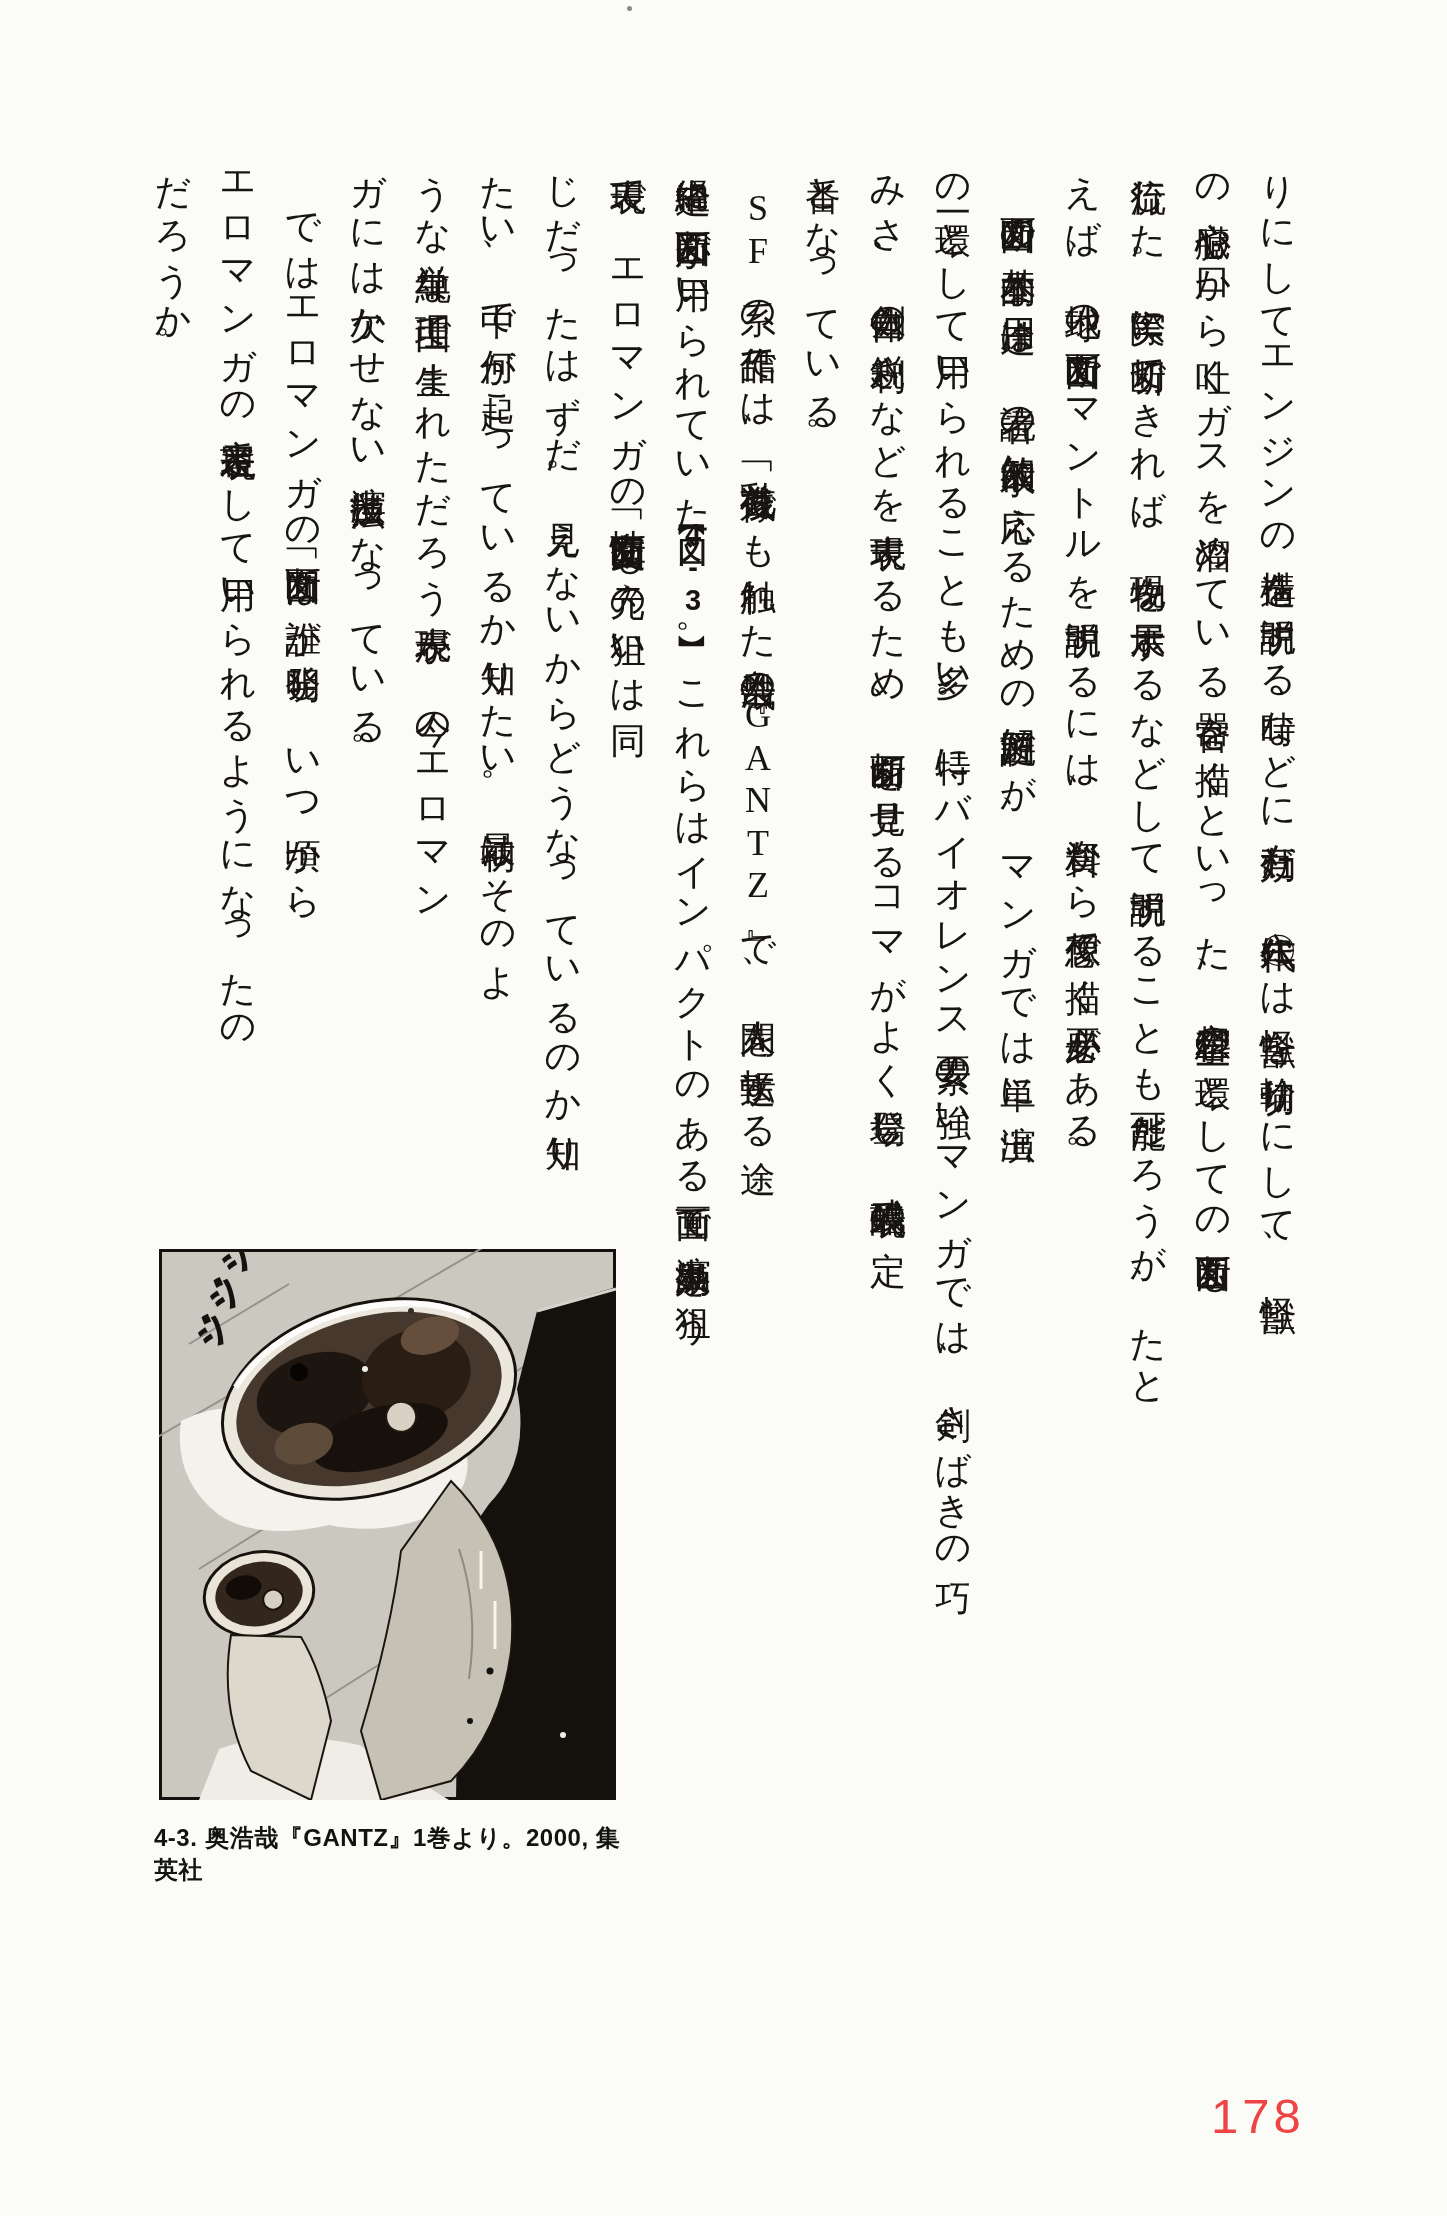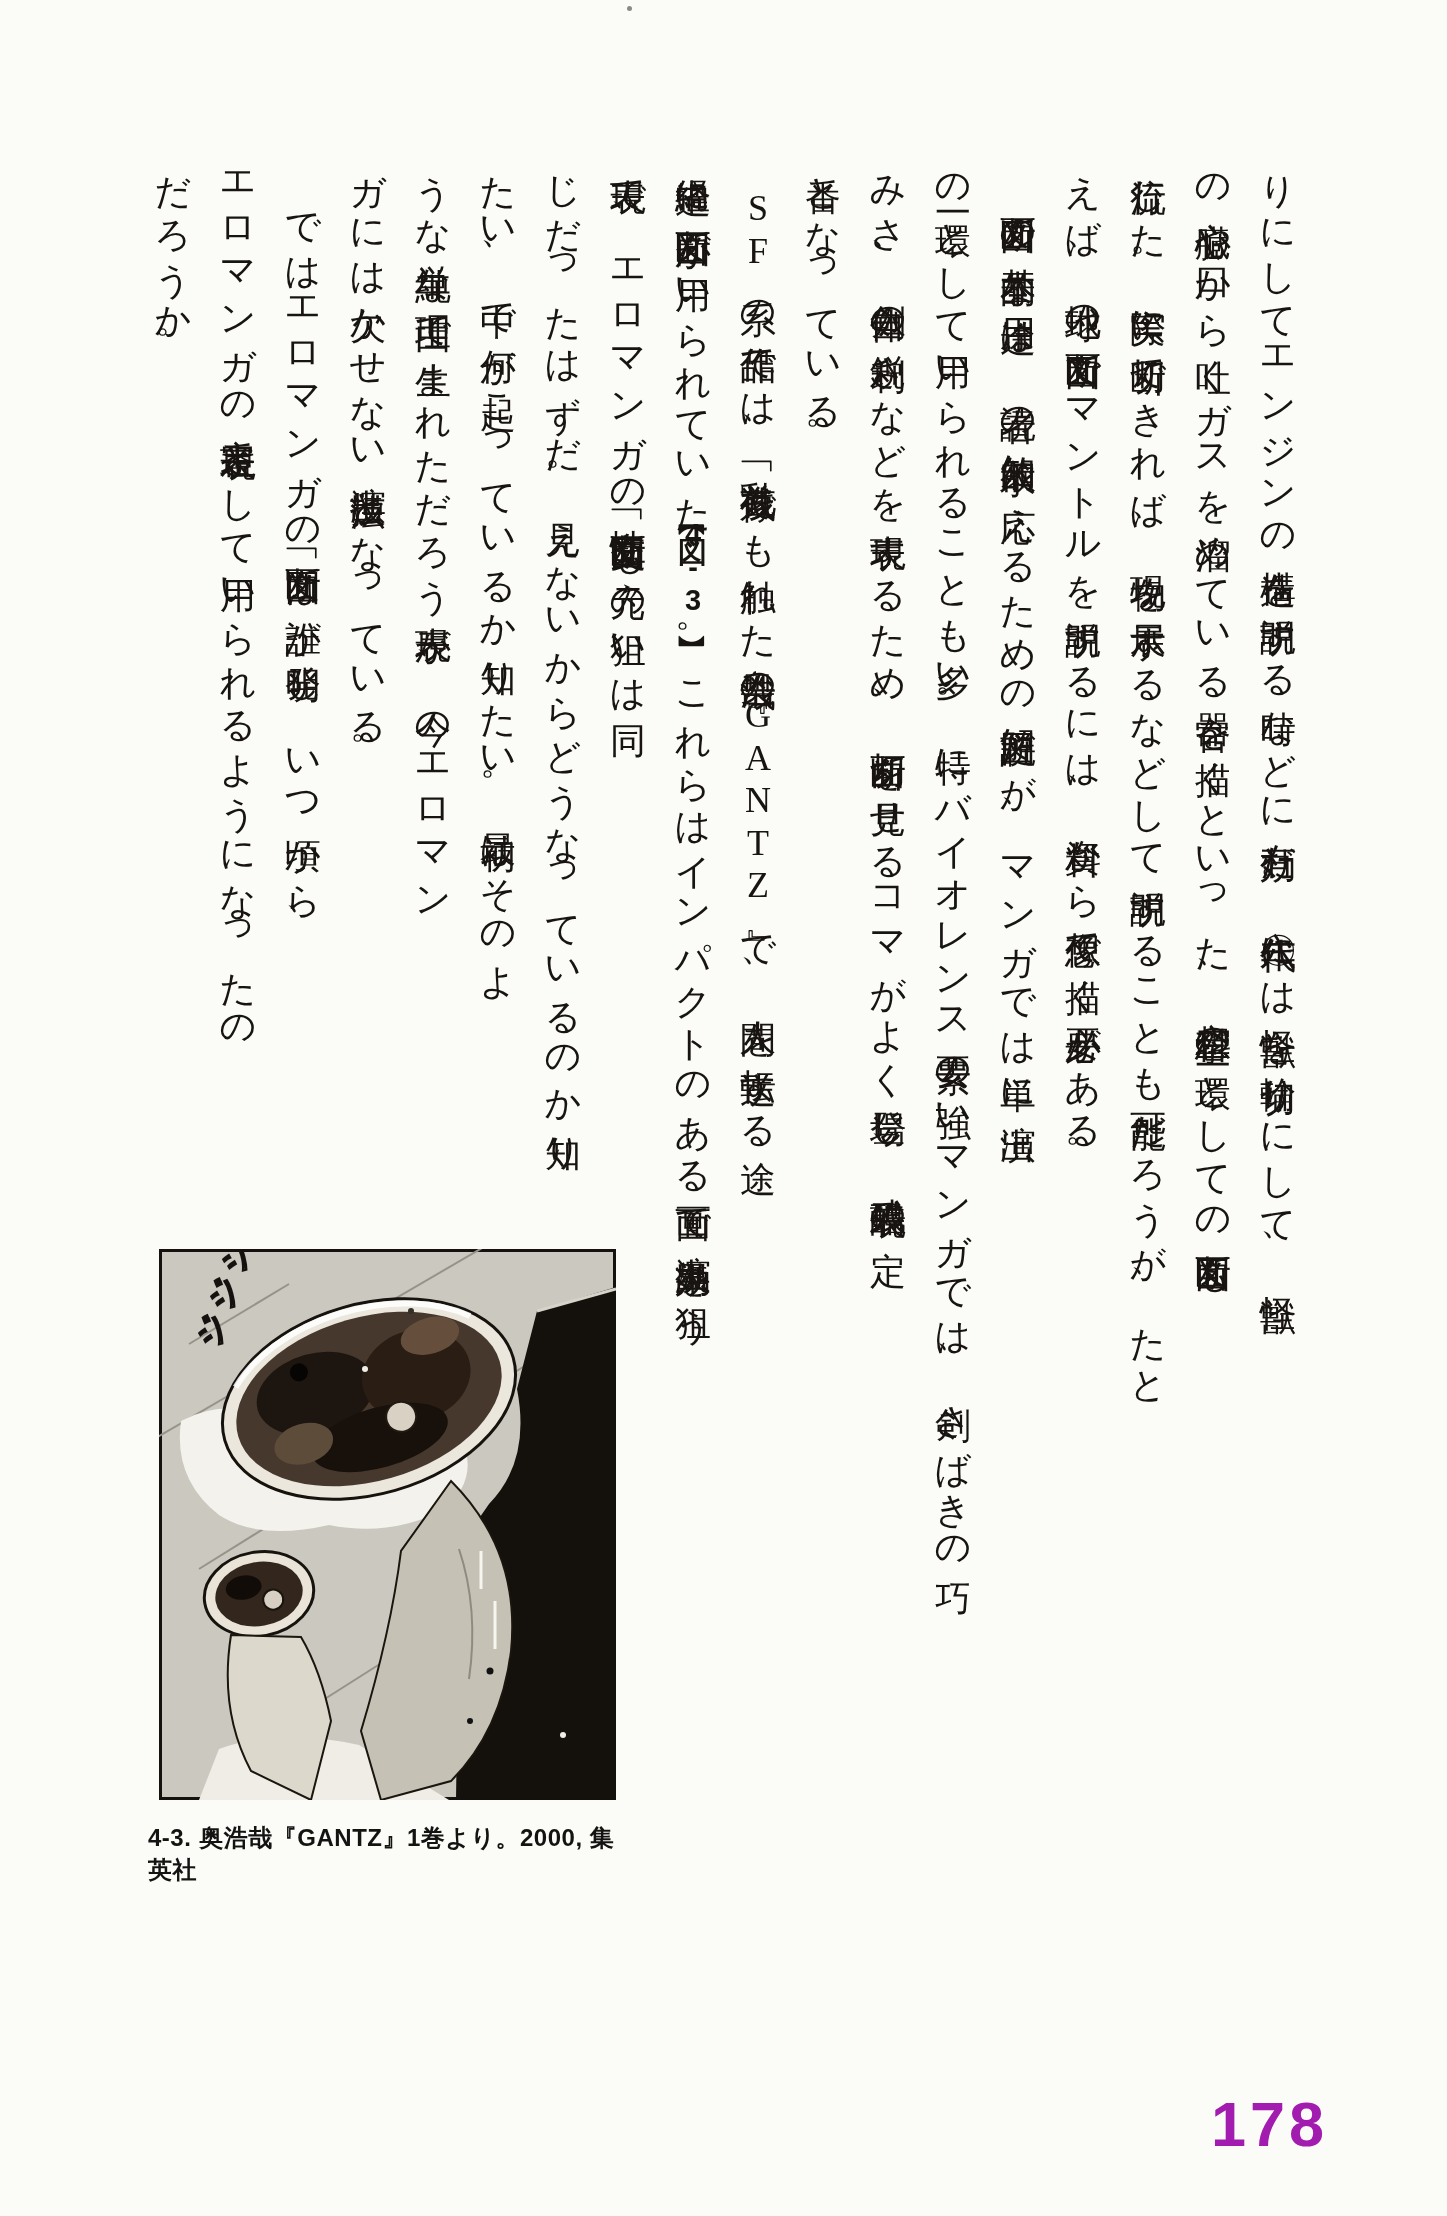--- a/index.html
+++ b/index.html
@@ -27,30 +27,30 @@
     font-family:"Liberation Sans","DejaVu Sans",sans-serif;
     font-weight:bold;
     font-size:29px;
     letter-spacing:1px;
   }
   .figure-wrap{
     position:absolute;left:159px;top:1249px;
     width:457px;height:551px;
   }
   .caption{
-    position:absolute;left:148px;top:1822px;width:470px;
+    position:absolute;left:154px;top:1822px;width:470px;
     font-family:"Liberation Sans","DejaVu Sans",sans-serif;
     font-size:24px;font-weight:700;color:#131311;
     letter-spacing:0.5px;
   }
   .caption .label{font-weight:900;margin-right:8px;}
   .pagenum{
     position:absolute;left:1211px;top:2088px;
     font-family:"Liberation Sans","DejaVu Sans",sans-serif;
-    font-size:63px;font-weight:700;color:#a21caf;
+    font-size:49px;font-weight:400;color:#ef4444;
     letter-spacing:4px;
   }
   .artifact-dot{
     position:absolute;left:627px;top:6px;width:5px;height:5px;
     background:#8a8a86;border-radius:50%;
   }
 </style>
 </head>
 <body>
 

